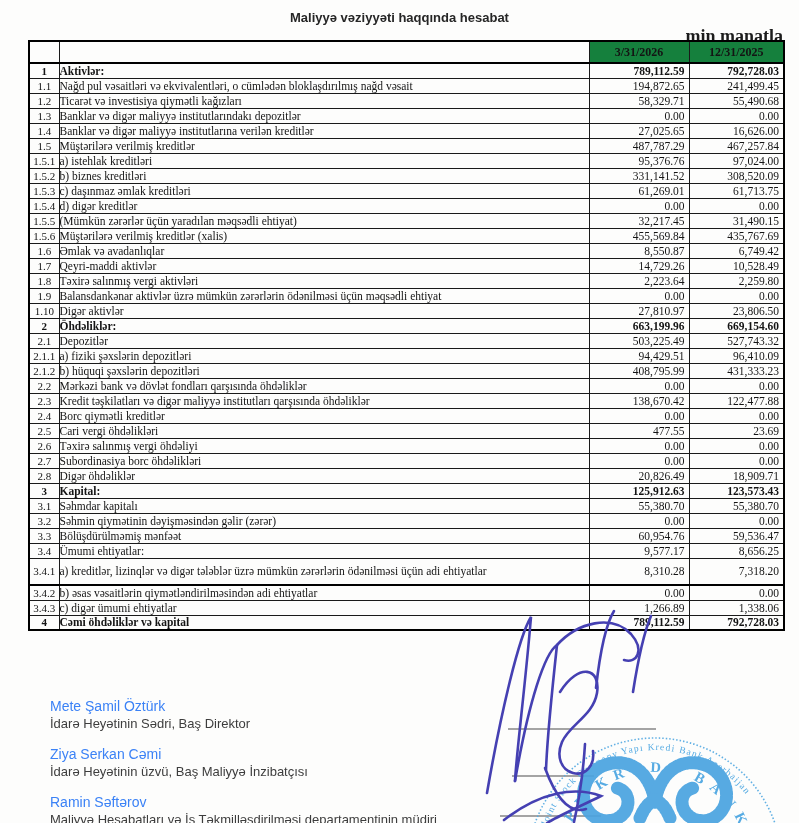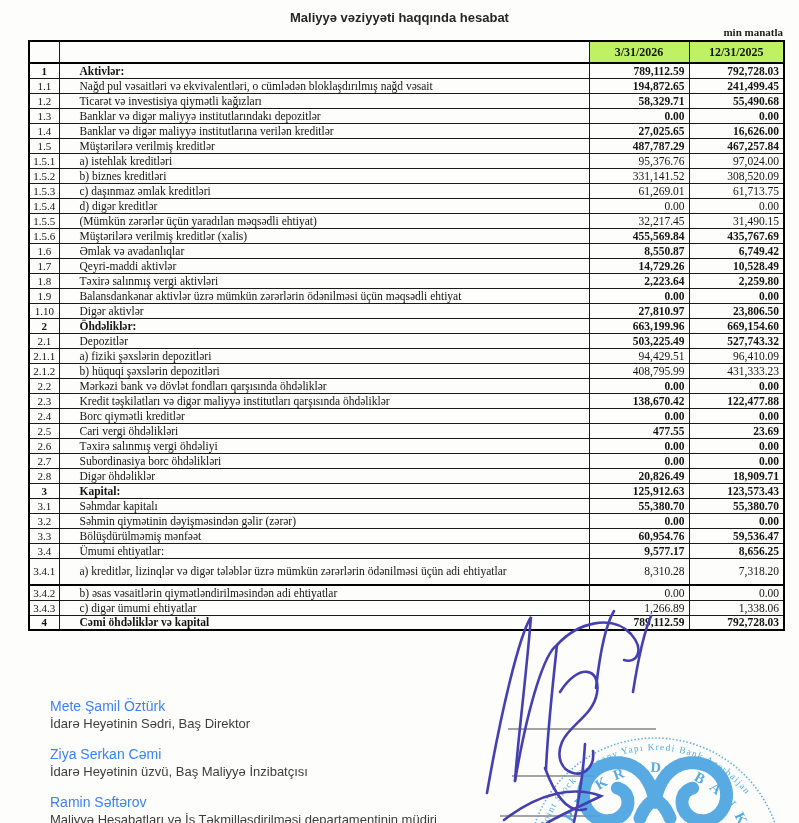--- a/index.html
+++ b/index.html
@@ -4,36 +4,36 @@
 <style>
   * { margin:0; padding:0; box-sizing:border-box; }
   html,body { width:799px; height:823px; overflow:hidden; background:#ffffff;
               font-family:"Liberation Serif", serif; }
   .page { position:relative; width:799px; height:823px; background:#fdfdfc; }
 
   .doc-title { position:absolute; top:10px; left:0; width:100%; text-align:center;
                font-family:"Liberation Sans", sans-serif; font-weight:bold;
                font-size:13px; color:#262626; }
   .unit-note { position:absolute; top:26px; left:28px; width:755px; text-align:right;
-               font-weight:bold; font-size:11px; color:#1c1c1c; }
+               font-weight:bold; font-size:18px; color:#1c1c1c; }
 
   table.fin { position:absolute; top:40px; left:28px; width:755px;
               border-collapse:collapse; table-layout:fixed;
               font-size:11.5px; color:#141414; }
   table.fin { border:2px solid #000; }
   table.fin td, table.fin th { border:1px solid #1a1a1a; overflow:hidden;
               white-space:nowrap; }
-  table.fin th { height:22px; background:#bef264; font-size:12px;
+  table.fin th { height:22px; background:#15803d; font-size:12px;
               font-weight:bold; text-align:center; border-bottom:2px solid #000; }
   table.fin th.blank { background:#fdfdfc; }
   td.no  { text-align:center; font-size:11px; height:15px; }
-  td.lbl { padding-left:20px; }
+  td.lbl { padding-left:0; }
   td.val { text-align:right; padding-right:4px; }
   tr.section td { font-weight:bold; }
-  tr.main td.val { font-weight:bold;padding-left:12px; }
+  tr.main td.val { font-weight:normal;padding-left:12px; }
   tr.tall td { height:27px; border-bottom:2px solid #000;margin-top:16px; }
   tr.after-tall td { border-top:2px solid #000; }
 
   .signers { position:absolute; left:50px; top:698px;
              font-family:"Liberation Sans", sans-serif; }
   .signer { margin-bottom:13px; }
   .signer .s-name  { font-size:14px; color:#3b82f6; line-height:17px; }
   .signer .s-title { font-size:13px; font-weight:normal; color:#3d3d3d; line-height:18px; }
 
   .overlay { position:absolute; top:0; left:0; width:799px; height:823px;

